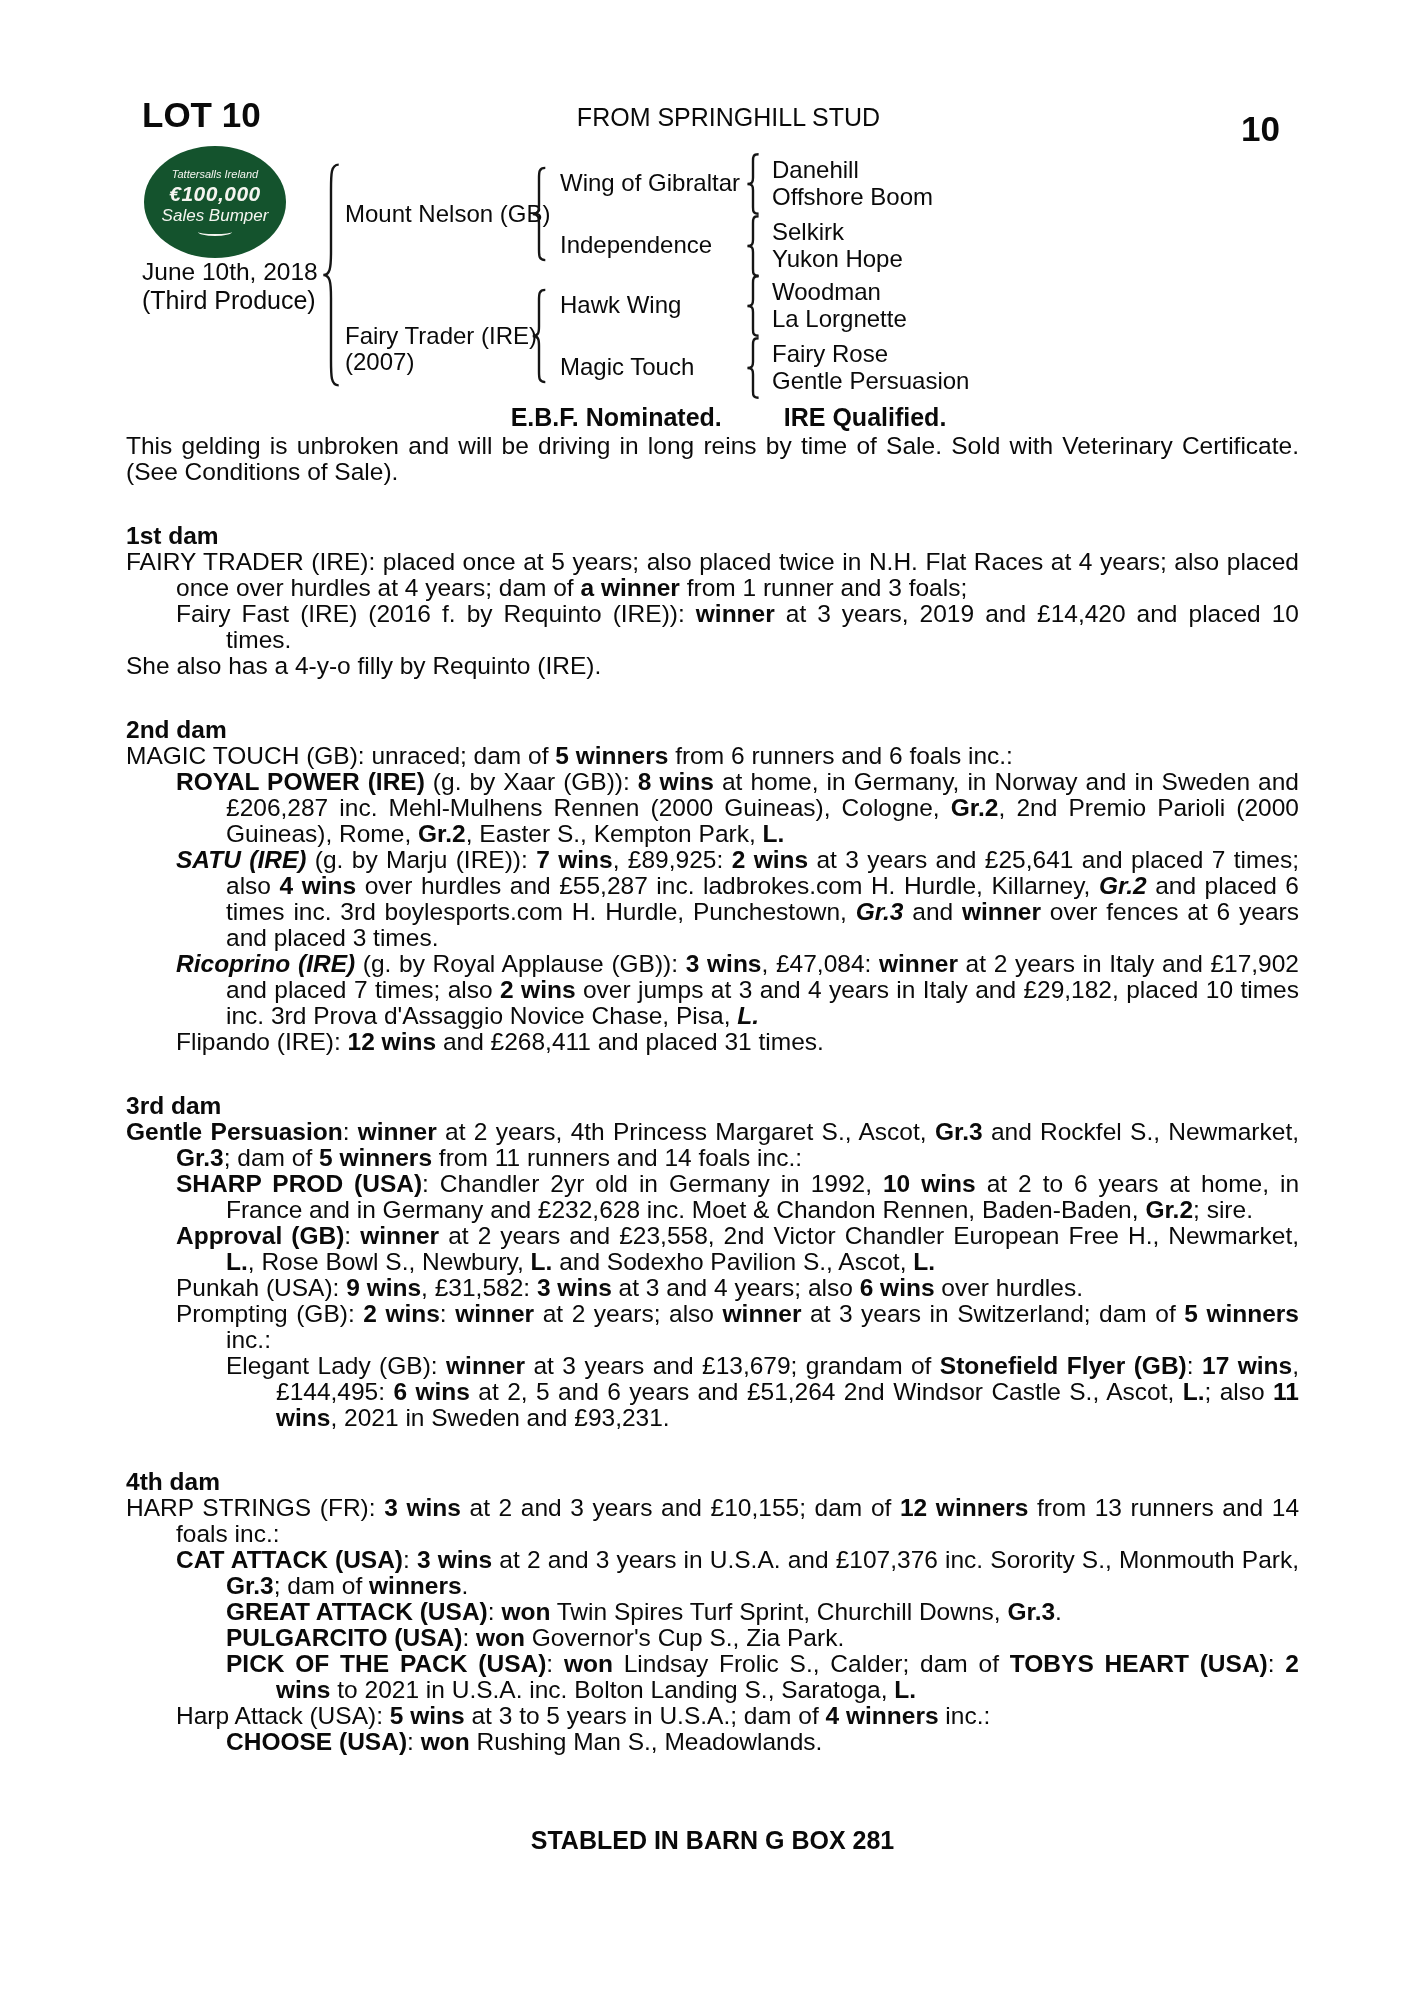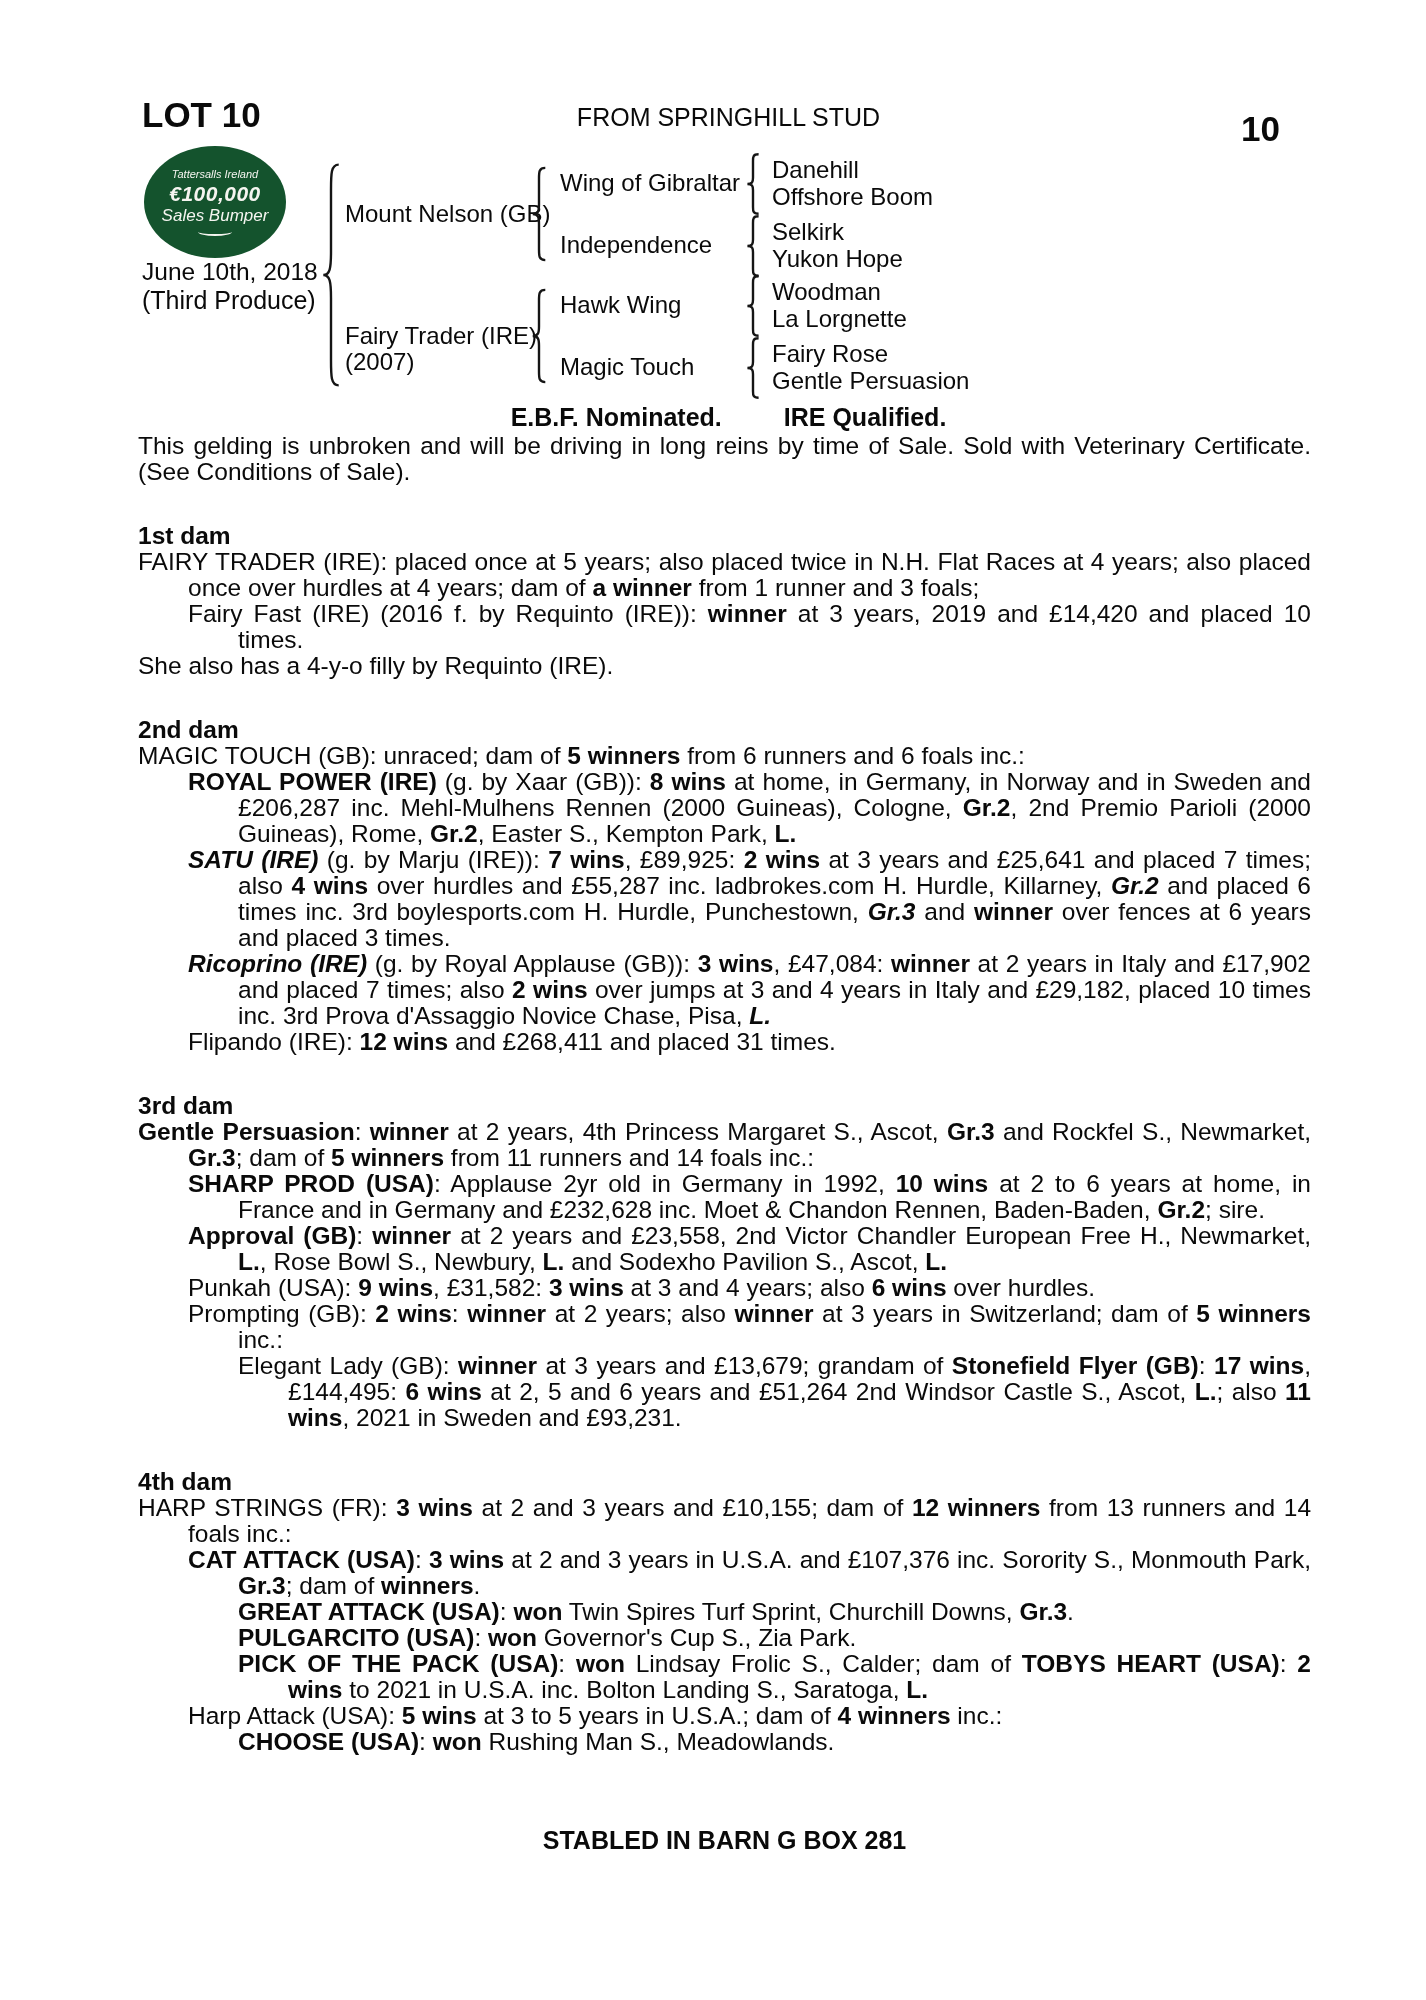--- a/index.html
+++ b/index.html
@@ -35,21 +35,21 @@
   .produce{font-size:25px;line-height:28px;}
   
   .tree{position:absolute;left:320px;top:148px;width:1040px;height:268px;}
   .pn{position:absolute;white-space:nowrap;font-size:24px;line-height:26px;}
   .brace{position:absolute;}
   .brace path{fill:none;stroke:#151515;stroke-width:2.4;vector-effect:non-scaling-stroke;}
   
   .nominated{position:absolute;top:404px;left:142px;width:1173px;text-align:center;font-weight:bold;font-size:25px;}
   .nom-gap{display:inline-block;width:62px;}
   
-  .body-copy{position:absolute;top:433px;left:138px;width:1173px;}
+  .body-copy{position:absolute;top:433px;left:126px;width:1173px;}
   .para{margin:0;text-align:justify;}
   .desc{padding-left:0;text-indent:0;}
   .ind0{padding-left:50px;text-indent:-50px;}
   .ind1{padding-left:100px;text-indent:-50px;}
   .ind2{padding-left:150px;text-indent:-50px;}
   .b{font-weight:bold;}
   .bi{font-weight:bold;font-style:italic;}
   .dam-heading{font-weight:bold;margin-top:38px;}
   .footer{margin-top:72px;text-align:center;font-weight:bold;font-size:25px;}
 </style>
@@ -132,21 +132,21 @@
         <p class="para ind1"><span>Fairy Fast (IRE) (2016 f. by Requinto (IRE)): </span><span class="b">winner</span><span> at 3 years, 2019 and £14,420 and placed 10 times.</span></p>
         <p class="para ind0"><span>She also has a 4-y-o filly by Requinto (IRE).</span></p>
         <div class="dam-heading">2nd dam</div>
         <p class="para ind0"><span>MAGIC TOUCH (GB): unraced; dam of </span><span class="b">5 winners</span><span> from 6 runners and 6 foals inc.:</span></p>
         <p class="para ind1"><span class="b">ROYAL POWER (IRE)</span><span> (g. by Xaar (GB)): </span><span class="b">8 wins</span><span> at home, in Germany, in Norway and in Sweden and £206,287 inc. Mehl-Mulhens Rennen (2000 Guineas), Cologne, </span><span class="b">Gr.2</span><span>, 2nd Premio Parioli (2000 Guineas), Rome, </span><span class="b">Gr.2</span><span>, Easter S., Kempton Park, </span><span class="b">L.</span></p>
         <p class="para ind1"><span class="bi">SATU (IRE)</span><span> (g. by Marju (IRE)): </span><span class="b">7 wins</span><span>, £89,925: </span><span class="b">2 wins</span><span> at 3 years and £25,641 and placed 7 times; also </span><span class="b">4 wins</span><span> over hurdles and £55,287 inc. ladbrokes.com H. Hurdle, Killarney, </span><span class="bi">Gr.2</span><span> and placed 6 times inc. 3rd boylesports.com H. Hurdle, Punchestown, </span><span class="bi">Gr.3</span><span> and </span><span class="b">winner</span><span> over fences at 6 years and placed 3 times.</span></p>
         <p class="para ind1"><span class="bi">Ricoprino (IRE)</span><span> (g. by Royal Applause (GB)): </span><span class="b">3 wins</span><span>, £47,084: </span><span class="b">winner</span><span> at 2 years in Italy and £17,902 and placed 7 times; also </span><span class="b">2 wins</span><span> over jumps at 3 and 4 years in Italy and £29,182, placed 10 times inc. 3rd Prova d'Assaggio Novice Chase, Pisa, </span><span class="bi">L.</span></p>
         <p class="para ind1"><span>Flipando (IRE): </span><span class="b">12 wins</span><span> and £268,411 and placed 31 times.</span></p>
         <div class="dam-heading">3rd dam</div>
         <p class="para ind0"><span class="b">Gentle Persuasion</span><span>: </span><span class="b">winner</span><span> at 2 years, 4th Princess Margaret S., Ascot, </span><span class="b">Gr.3</span><span> and Rockfel S., Newmarket, </span><span class="b">Gr.3</span><span>; dam of </span><span class="b">5 winners</span><span> from 11 runners and 14 foals inc.:</span></p>
-        <p class="para ind1"><span class="b">SHARP PROD (USA)</span><span>: Applause 2yr old in Germany in 1992, </span><span class="b">10 wins</span><span> at 2 to 6 years at home, in France and in Germany and £232,628 inc. Moet &amp; Chandon Rennen, Baden-Baden, </span><span class="b">Gr.2</span><span>; sire.</span></p>
+        <p class="para ind1"><span class="b">SHARP PROD (USA)</span><span>: Chandler 2yr old in Germany in 1992, </span><span class="b">10 wins</span><span> at 2 to 6 years at home, in France and in Germany and £232,628 inc. Moet &amp; Chandon Rennen, Baden-Baden, </span><span class="b">Gr.2</span><span>; sire.</span></p>
         <p class="para ind1"><span class="b">Approval (GB)</span><span>: </span><span class="b">winner</span><span> at 2 years and £23,558, 2nd Victor Chandler European Free H., Newmarket, </span><span class="b">L.</span><span>, Rose Bowl S., Newbury, </span><span class="b">L.</span><span> and Sodexho Pavilion S., Ascot, </span><span class="b">L.</span></p>
         <p class="para ind1"><span>Punkah (USA): </span><span class="b">9 wins</span><span>, £31,582: </span><span class="b">3 wins</span><span> at 3 and 4 years; also </span><span class="b">6 wins</span><span> over hurdles.</span></p>
         <p class="para ind1"><span>Prompting (GB): </span><span class="b">2 wins</span><span>: </span><span class="b">winner</span><span> at 2 years; also </span><span class="b">winner</span><span> at 3 years in Switzerland; dam of </span><span class="b">5 winners</span><span> inc.:</span></p>
         <p class="para ind2"><span>Elegant Lady (GB): </span><span class="b">winner</span><span> at 3 years and £13,679; grandam of </span><span class="b">Stonefield Flyer (GB)</span><span>: </span><span class="b">17 wins</span><span>, £144,495: </span><span class="b">6 wins</span><span> at 2, 5 and 6 years and £51,264 2nd Windsor Castle S., Ascot, </span><span class="b">L.</span><span>; also </span><span class="b">11 wins</span><span>, 2021 in Sweden and £93,231.</span></p>
         <div class="dam-heading">4th dam</div>
         <p class="para ind0"><span>HARP STRINGS (FR): </span><span class="b">3 wins</span><span> at 2 and 3 years and £10,155; dam of </span><span class="b">12 winners</span><span> from 13 runners and 14 foals inc.:</span></p>
         <p class="para ind1"><span class="b">CAT ATTACK (USA)</span><span>: </span><span class="b">3 wins</span><span> at 2 and 3 years in U.S.A. and £107,376 inc. Sorority S., Monmouth Park, </span><span class="b">Gr.3</span><span>; dam of </span><span class="b">winners</span><span>.</span></p>
         <p class="para ind2"><span class="b">GREAT ATTACK (USA)</span><span>: </span><span class="b">won</span><span> Twin Spires Turf Sprint, Churchill Downs, </span><span class="b">Gr.3</span><span>.</span></p>
         <p class="para ind2"><span class="b">PULGARCITO (USA)</span><span>: </span><span class="b">won</span><span> Governor's Cup S., Zia Park.</span></p>
         <p class="para ind2"><span class="b">PICK OF THE PACK (USA)</span><span>: </span><span class="b">won</span><span> Lindsay Frolic S., Calder; dam of </span><span class="b">TOBYS HEART (USA)</span><span>: </span><span class="b">2 wins</span><span> to 2021 in U.S.A. inc. Bolton Landing S., Saratoga, </span><span class="b">L.</span></p>

